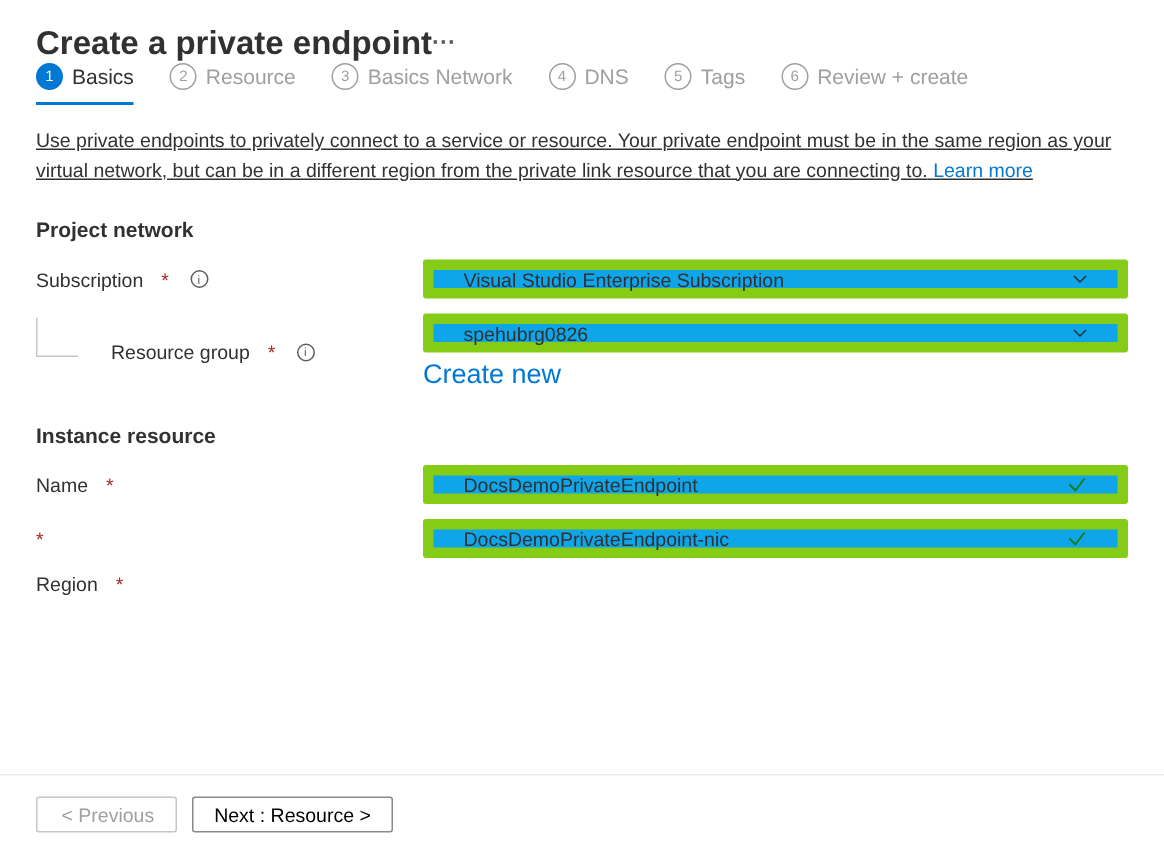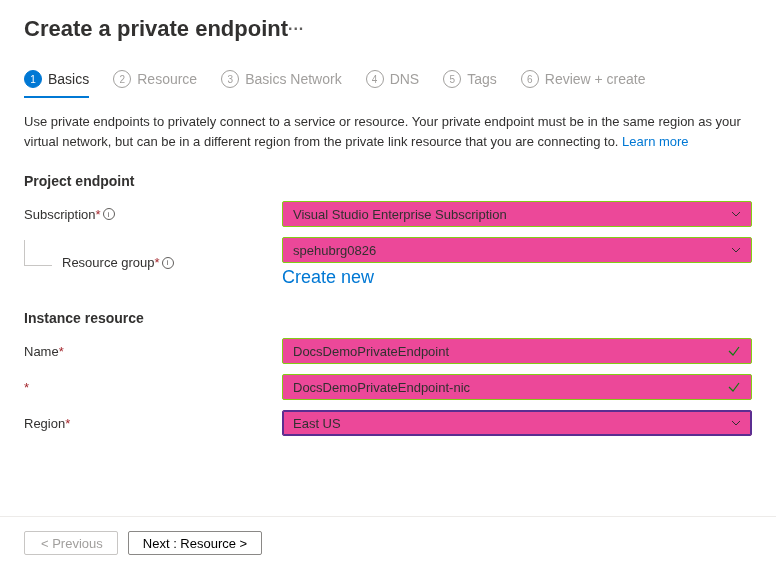--- a/index.html
+++ b/index.html
@@ -15,21 +15,20 @@
     }
     .page {
       padding: 16px 24px 0 24px;
     }
     .page-title {
       font-size: 22px;
       font-weight: 600;
       color: #323130;
       display: flex;
       align-items: center;
-      margin-bottom: 28px;
     }
     .ellipsis {
       font-size: 16px;
       color: #605e5c;
       cursor: pointer;
     }
     .tabs {
       display: flex;
       gap: 24px;
       align-items: center;
@@ -63,20 +62,21 @@
       align-items: center;
       justify-content: center;
       font-size: 10px;
       font-weight: 400;
     }
     .desc {
       margin-top: 14px;
       font-size: 13px;
       color: #323130;
       line-height: 1.5;
+      text-decoration: underline;
     }
     .learn-more {
       color: #0078d4;
       text-decoration: none;
       cursor: pointer;
     }
     .section-title {
       font-weight: 600;
       font-size: 14px;
       margin-top: 22px;
@@ -84,21 +84,21 @@
     }
     .form-row {
       display: flex;
       align-items: center;
       margin-bottom: 10px;
     }
     .label-col {
       width: 258px;
       display: flex;
       align-items: center;
-      gap: 0;
+      gap: 12px;
       font-size: 13px;
       position: relative;
     }
     .tree-connector {
       width: 28px;
       height: 26px;
       border-left: 1px solid #c8c6c4;
       border-bottom: 1px solid #c8c6c4;
       margin-right: 10px;
       margin-top: -20px;
@@ -116,26 +116,26 @@
       color: #605e5c;
       margin-left: 2px;
     }
     .field-col {
       flex: 1;
       max-width: 480px;
     }
     .dropdown, .text-input {
       width: 100%;
       height: 26px;
-      border: 1px solid #84cc16;
+      border: 7px solid #84cc16;
       border-radius: 2px;
-      padding: 0 10px;
+      padding: 0 20px;
       font-size: 13px;
       font-family: inherit;
-      background: #ec4899;
+      background: #0ea5e9;
       display: flex;
       align-items: center;
       justify-content: space-between;
       cursor: pointer;
     }
     .dropdown.focused {
       border-color: #5b2e91;
       box-shadow: 0 0 0 1px #5b2e91 inset;
     }
     .chevron {
@@ -215,21 +215,21 @@
       <span class="tab-circle">6</span>
       <span>Review + create</span>
     </div>
   </div>
 
   <div class="desc">
     <span>Use private endpoints to privately connect to a service or resource. Your private endpoint must be in the same region as your virtual network, but can be in a different region from the private link resource that you are connecting to.</span>
     <a class="learn-more">Learn more</a>
   </div>
 
-  <div class="section-title">Project endpoint</div>
+  <div class="section-title">Project network</div>
 
   <div class="form-row">
     <div class="label-col">
       <span>Subscription</span>
       <span class="req">*</span>
       <span class="info-icon">i</span>
     </div>
     <div class="field-col">
       <div class="dropdown">
         <span>Visual Studio Enterprise Subscription</span>
@@ -295,30 +295,20 @@
           </span>
       </div>
     </div>
   </div>
 
   <div class="form-row">
     <div class="label-col">
       <span>Region</span>
       <span class="req">*</span>
     </div>
-    <div class="field-col">
-      <div class="dropdown focused">
-        <span>East US</span>
-        <span class="chevron">
-            <svg width="10" height="10" viewBox="0 0 10 10">
-              <path d="M1 3 L5 7 L9 3" fill="none" stroke="#323130" stroke-width="1"></path>
-            </svg>
-          </span>
-      </div>
-    </div>
   </div>
 
 </div>
 
 <div class="footer">
   <button class="btn disabled">&lt; Previous</button>
   <button class="btn">Next : Resource &gt;</button>
 </div>
 
 </body></html>

